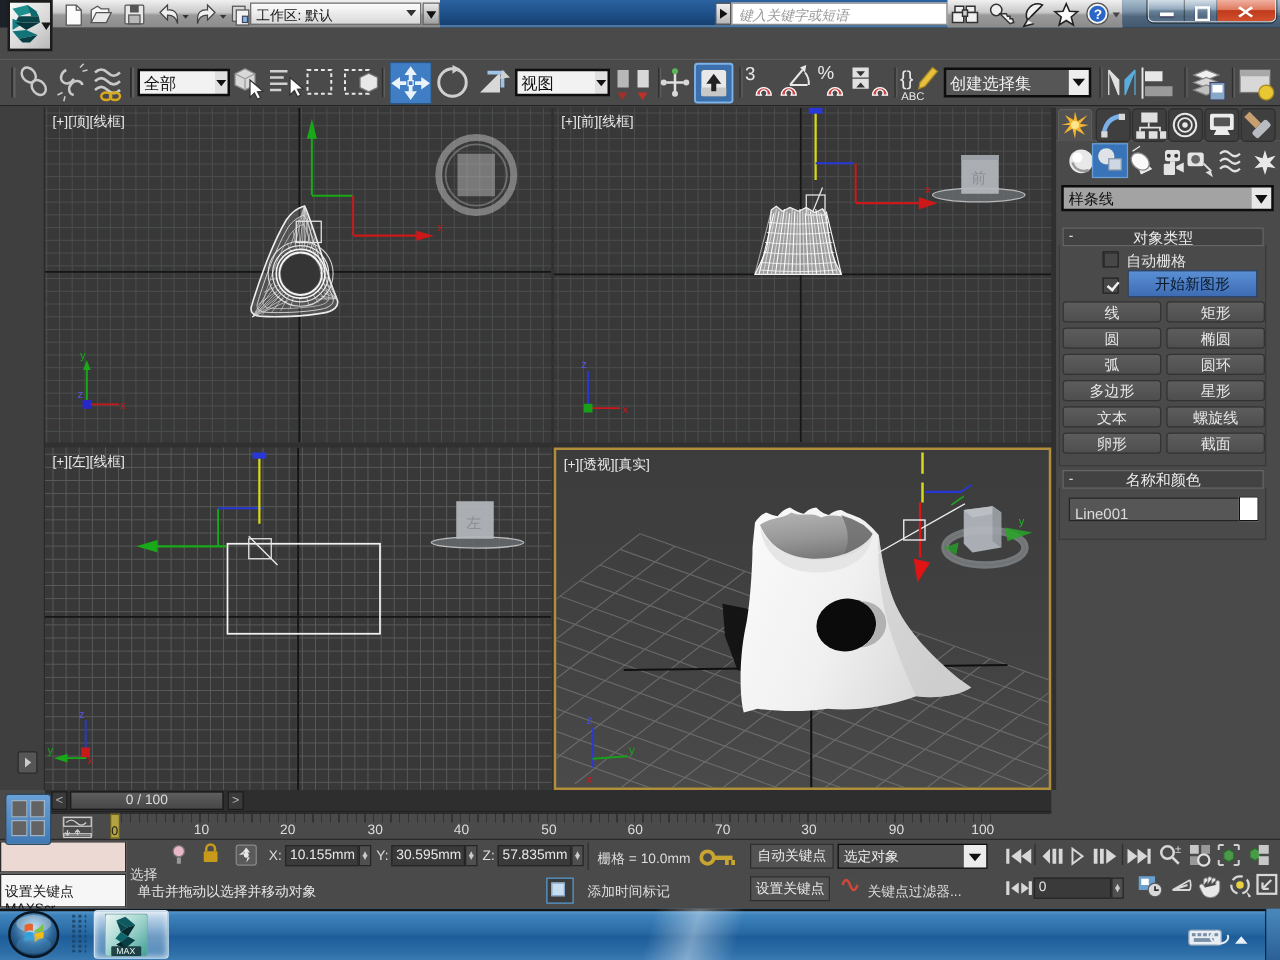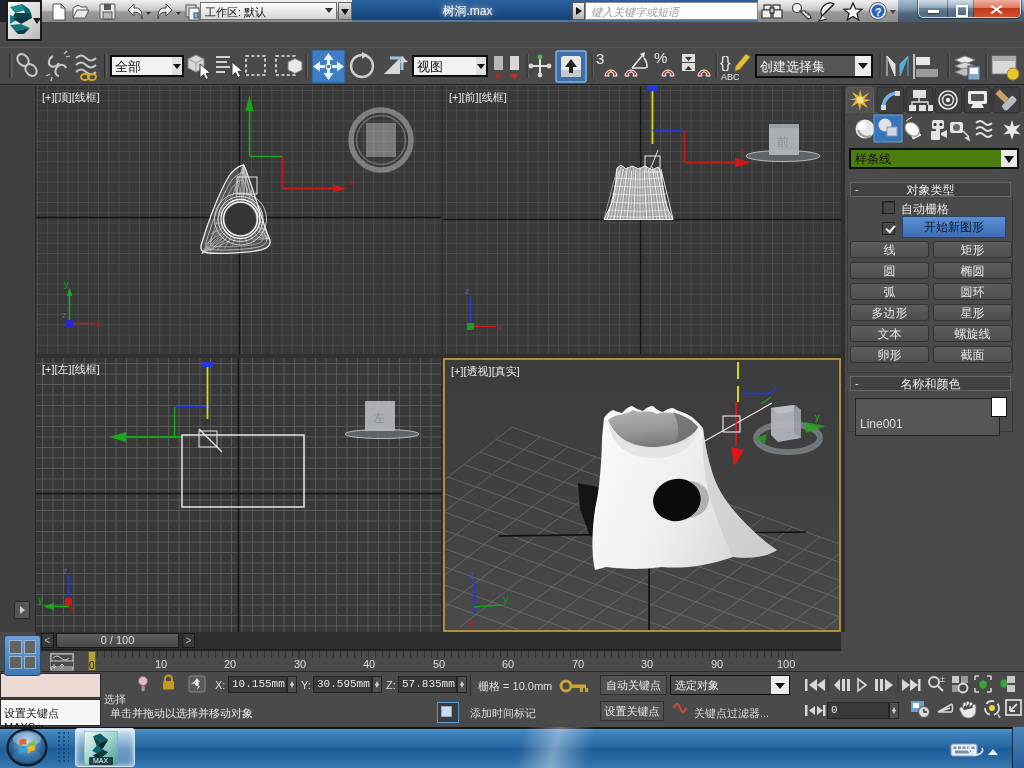--- a/index.html
+++ b/index.html
@@ -70,21 +70,21 @@
 #vplayout{position:absolute;z-index:3;left:4px;top:635px;width:37px;height:41px;background:linear-gradient(#6aa0d8,#3f78b4);border:1px solid #2a4a66;border-radius:3px;}
 #vplayout .p{position:absolute;background:#636363;border:1px solid #9ab4cc;}
 #trackbar{position:absolute;left:0px;top:650px;width:1024px;height:22px;background:#4a4a4a;border-bottom:1px solid #2a2a2a;color:#ddd;}
 #minibtn{position:absolute;left:50px;top:653px;width:24px;height:16px;border:1px solid #888;background:#4a4a4a;}
 #marker0{position:absolute;left:88px;top:651px;width:8px;height:20px;background:#b3a242;border:1px solid #6a6020;color:#1a1a1a;font-size:10px;text-align:center;line-height:33px;overflow:visible;}
 
 #status1{position:absolute;left:0;top:672px;width:1024px;height:27px;background:#4a4a4a;color:#ddd;font-size:11px;}
 #status2{position:absolute;left:0;top:699px;width:1024px;height:28px;background:#4a4a4a;color:#ddd;font-size:11px;}
 #pinkfield{position:absolute;left:0px;top:673px;width:101px;height:25px;background:#ecd9d3;border:1px solid #2a2a2a;}
 #whitefield{position:absolute;left:0px;top:699px;width:101px;height:27px;background:#f6f6f6;border:1px solid #2a2a2a;color:#111;font-size:11px;padding:6px 2px 0 3px;}
-.sfield{position:absolute;background:#3a3a3a;border:1px solid #252525;color:#e8e8e8;font-size:11px;padding:1px 3px;height:17px;font-family:Liberation Mono, monospace;}
+.sfield{position:absolute;background:#3a3a3a;border:1px solid #252525;color:#e8e8e8;font-size:11px;padding:1px 3px;height:17px;}
 .spin{position:absolute;width:10px;height:17px;background:#4f4f4f;border:1px solid #252525;}
 .spin:before{content:"";position:absolute;left:2px;top:2px;border:2.5px solid transparent;border-bottom:4px solid #ccc;}
 .spin:after{content:"";position:absolute;left:2px;bottom:2px;border:2.5px solid transparent;border-top:4px solid #ccc;}
 .sbtn{position:absolute;background:#525252;border:1px solid #2e2e2e;color:#e8e8e8;font-size:11px;text-align:center;}
 
 #taskbar{position:absolute;left:0;top:727px;width:1024px;height:41px;
 background:linear-gradient(#11161b,#11161b) 0 0/100% 2px no-repeat,
 linear-gradient(#6ba3cf,#3e83bd 12%,#2a6ba5 45%,#1d5d99 55%,#2d6ea8 85%,#3a7ab2);}
 #streak{position:absolute;left:470px;top:727px;width:170px;height:41px;
 background:linear-gradient(105deg,transparent 30%,rgba(255,255,255,.38) 50%,transparent 70%);}
@@ -98,21 +98,20 @@
 </style></head>
 <body>
 <div id="root">
   <div id="titlebar"></div>
     <div class="abs" style="left:898px;top:0;width:126px;height:22px;background:linear-gradient(#a8bcce,#7d95ab 40%,#51677e 60%,#42586e)"></div>
   <div id="titleblue">
       <div class="bline"></div>
     </div>
   <div id="qat"></div>
   <div id="iconstrip2"></div>
-  <div id="wtitle">树洞.max</div>
   <div id="wsbox">工作区: 默认<div class="da"></div></div>
   <div id="qtri"></div>
   <div id="playbtn"></div>
   <div id="search">键入关键字或短语</div>
   <svg class="abs" style="left:0;top:0" width="1024" height="24" viewBox="0 0 1024 24">
 
     <path d="M53 4 h8 l4 4 v12 h-12 z" fill="#fcfcfc" stroke="#555"></path>
     <path d="M61 4 l0 4 4 0" fill="none" stroke="#555"></path>
 
     <path d="M73 8 l5 -3 3 2 6 0 0 3 -14 8 z" fill="#f8f8f8" stroke="#555"></path>
@@ -638,21 +637,21 @@
         <circle cx="-1.5" cy="-1.5" r="3.5" fill="#666"></circle>
         <path d="M5 2 l6 6 M11 8 l-3 1 3 2 -1 -3" stroke="#ddd" stroke-width="1.5"></path>
       </g>
     <path d="M131 9 q4 -4 8 0 t8 0 M131 15 q4 -4 8 0 t8 0 M131 21 q4 -4 8 0 t8 0" stroke="#e0e0e0" stroke-width="1.8" fill="none"></path>
     <g transform="translate(167,15)" fill="#e8e8e8">
         <path d="M0 -9 L2 -2.5 L8.5 -4.5 L4 1 L8.5 5.5 L2 4.5 L0 11 L-2 4.5 L-8.5 5.5 L-4 1 L-8.5 -4.5 L-2 -2.5 Z"></path>
       </g>
   </svg>
 
   <div class="abs" style="left:849px;top:148px;width:170px;height:21px;background:#0d0d0d"></div>
-  <div class="abs" style="left:851px;top:150px;width:150px;height:17px;background:#4d7c0f;color:#111;font-size:12px;padding:1px 4px">样条线</div>
+  <div class="abs" style="left:851px;top:150px;width:150px;height:17px;background:#a3a3a3;color:#111;font-size:12px;padding:1px 4px">样条线</div>
   <div class="abs" style="left:1001px;top:150px;width:16px;height:17px;background:#e8e8e8"></div>
   <div class="abs" style="left:1004px;top:156px;width:0;height:0;border:5px solid transparent;border-top:7px solid #111"></div>
 
   <div class="abs" style="left:847px;top:196px;width:166px;height:177px;border:1px solid #3a3a3a;border-top:none"></div>
   <div class="abs" style="left:850px;top:182px;width:161px;height:15px;background:#424242;border:1px solid #666;color:#ececec;font-size:12px;text-align:center;line-height:14px">对象类型</div>
   <div class="abs" style="left:855px;top:187px;width:7px;height:5px;color:#ececec;font-size:11px;line-height:4px">-</div>
   <div class="abs" style="left:882px;top:201px;width:13px;height:13px;background:#484848;border:1px solid #222;box-shadow:inset 1px 1px 0 #2e2e2e"></div>
   <div class="abs" style="left:901px;top:201px;color:#e4e4e4;font-size:12px">自动栅格</div>
   <div class="abs" style="left:882px;top:222px;width:13px;height:13px;background:#484848;border:1px solid #222">
       <span class="abs" style="left:3px;top:2px;width:7px;height:4px;border-left:2px solid #f0f0f0;border-bottom:2px solid #f0f0f0;transform:rotate(-50deg)"></span>
@@ -667,21 +666,21 @@
   <div class="pbtn" style="left:850px;top:304px">多边形</div>
   <div class="pbtn" style="left:933px;top:304px">星形</div>
   <div class="pbtn" style="left:850px;top:325px">文本</div>
   <div class="pbtn" style="left:933px;top:325px">螺旋线</div>
   <div class="pbtn" style="left:850px;top:346px">卵形</div>
   <div class="pbtn" style="left:933px;top:346px">截面</div>
 
   <div class="abs" style="left:847px;top:390px;width:166px;height:42px;border:1px solid #3a3a3a;border-top:none"></div>
   <div class="abs" style="left:850px;top:376px;width:161px;height:15px;background:#424242;border:1px solid #666;color:#ececec;font-size:12px;text-align:center;line-height:14px">名称和颜色</div>
   <div class="abs" style="left:855px;top:381px;width:7px;height:5px;color:#ececec;font-size:11px;line-height:4px">-</div>
-  <div class="abs" style="left:855px;top:398px;width:145px;height:19px;background:#565656;border:1px solid #252525;color:#dcdcdc;font-size:12px;padding:18px 4px">Line001</div>
+  <div class="abs" style="left:855px;top:398px;width:145px;height:19px;background:#565656;border:1px solid #252525;color:#dcdcdc;font-size:12px;padding:5px 4px">Line001</div>
   <div class="abs" style="left:991px;top:397px;width:16px;height:20px;background:#fff;border:1px solid #111"></div>
   <div id="timeline">
     <div class="tlarr" style="left:5px">&lt;</div>
     <div id="tlhandle">0 / 100</div>
     <div class="tlarr" style="left:146px">&gt;</div>
   </div>
   <div id="vplayout">
     <div class="p" style="left:4px;top:4px;width:13px;height:14px"></div>
     <div class="p" style="left:19px;top:4px;width:12px;height:14px"></div>
     <div class="p" style="left:4px;top:20px;width:13px;height:13px"></div>

